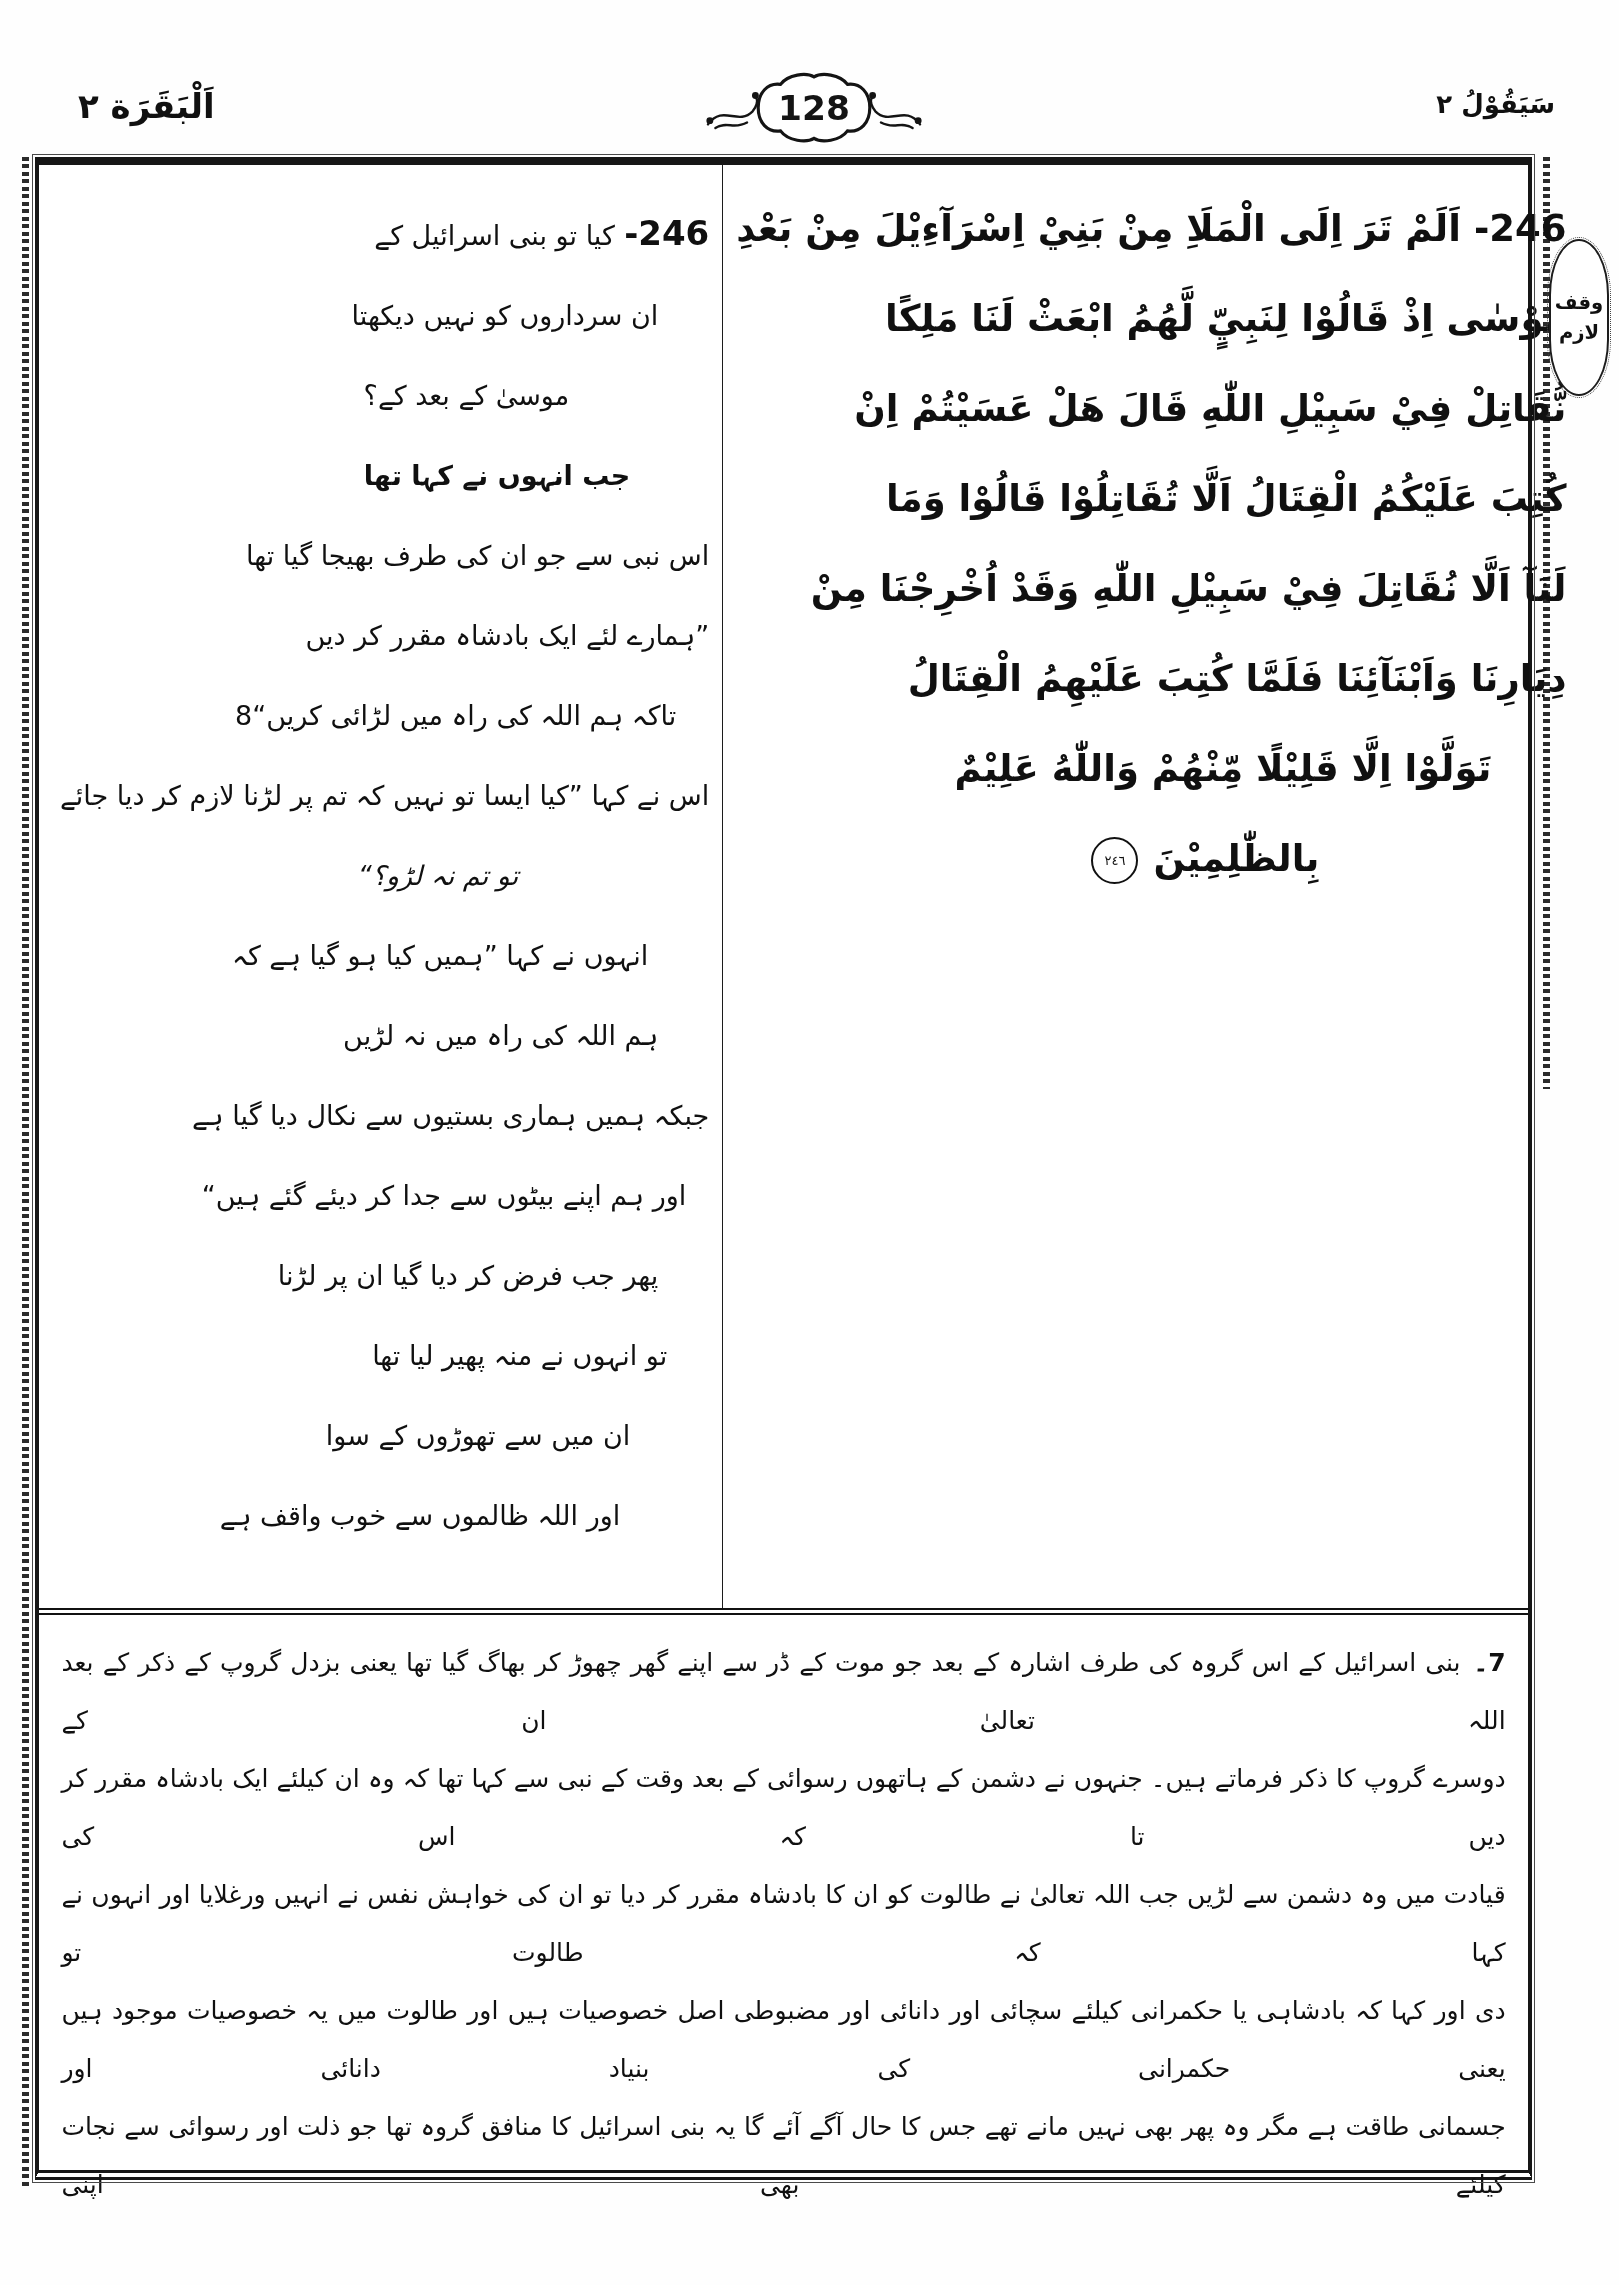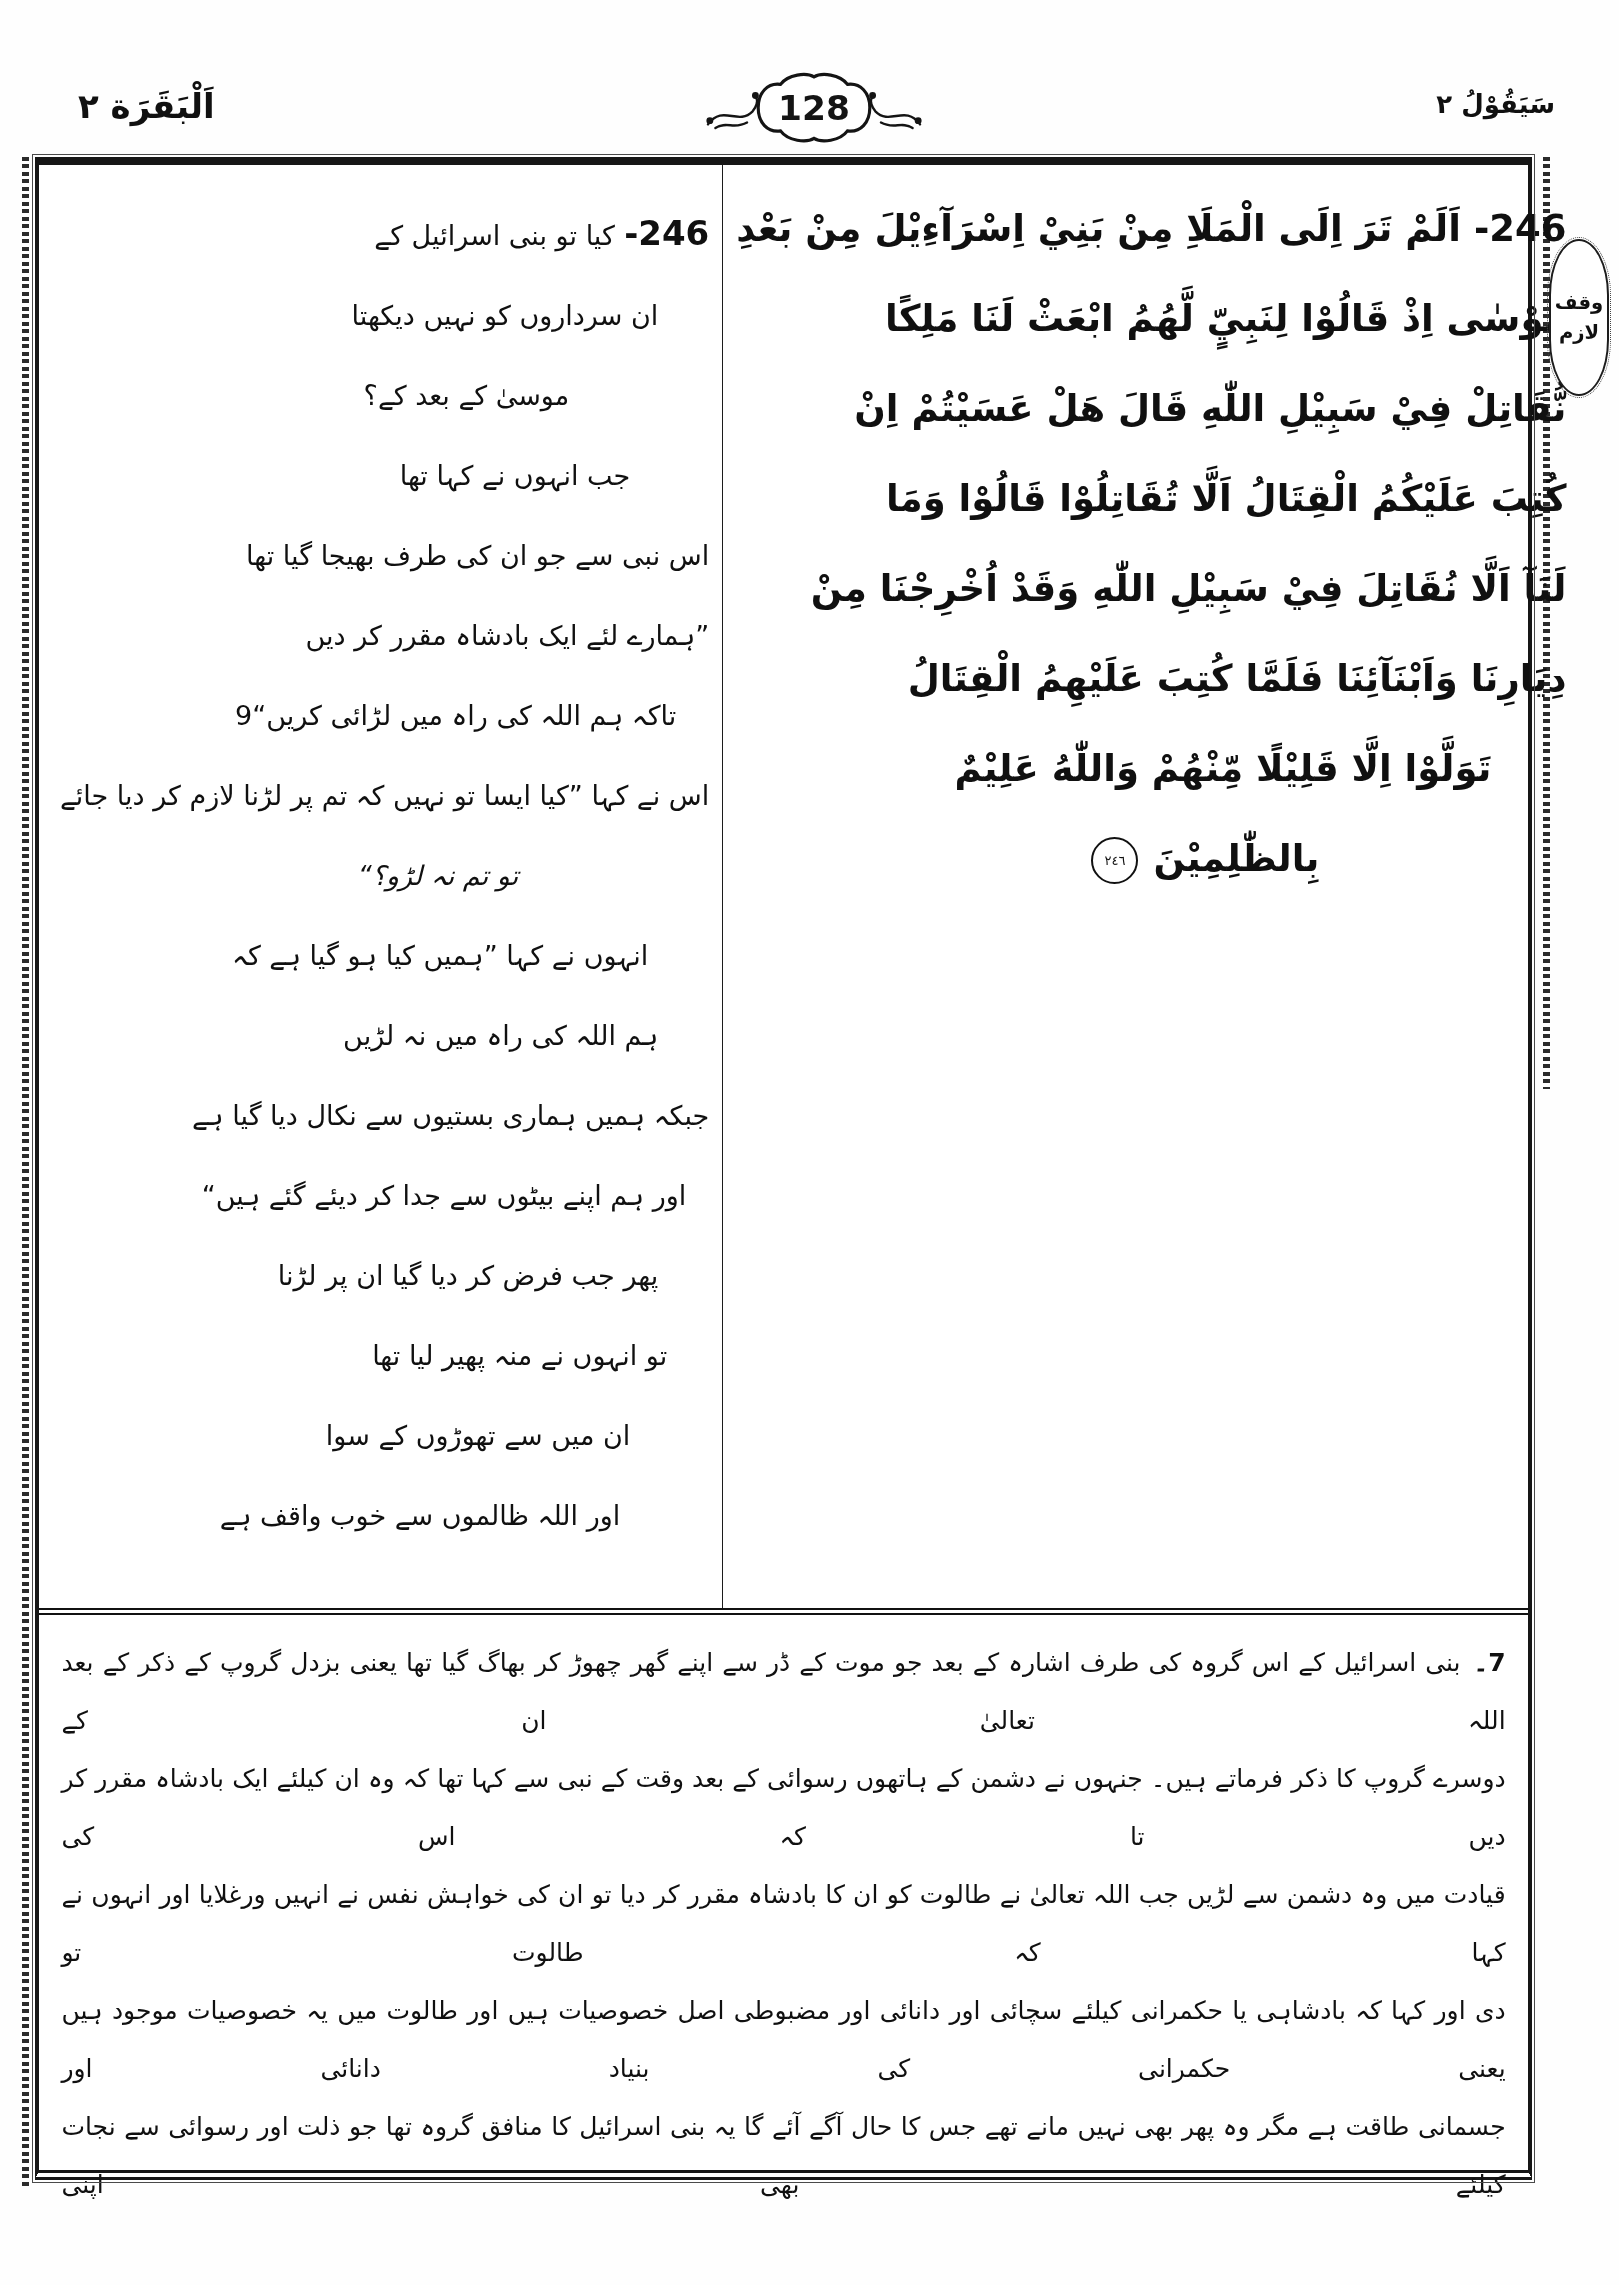--- a/index.html
+++ b/index.html
@@ -34,21 +34,21 @@
 
   
   .urdu-col{width:766px;box-sizing:border-box;padding:28px 13px 0 21px;direction:rtl;}
   .urdu-col p{
     margin:0;line-height:80px;font-size:27px;text-align:right;
     white-space:nowrap;direction:rtl;
   }
   .vnum-u{font-size:34px;font-weight:bold;margin-left:9.3px;}
   .urdu-col p:nth-of-type(2){padding-right:51px;}
   .urdu-col p:nth-of-type(3){padding-right:140px;}
-  .urdu-col p:nth-of-type(4){padding-right:79px;}
+  .urdu-col p:nth-of-type(4){padding-right:79px;font-weight:bold;}
   .urdu-col p:nth-of-type(7){padding-right:33px;}
   .urdu-col p:nth-of-type(9){padding-right:191px;font-style:italic;}
   .urdu-col p:nth-of-type(10){padding-right:61px;}
   .urdu-col p:nth-of-type(11){padding-right:51px;}
   .urdu-col p:nth-of-type(13){padding-right:23px;}
   .urdu-col p:nth-of-type(14){padding-right:51px;}
   .urdu-col p:nth-of-type(15){padding-right:42px;}
   .urdu-col p:nth-of-type(16){padding-right:79px;}
   .urdu-col p:nth-of-type(17){padding-right:89px;}
 
@@ -136,21 +136,21 @@
   <div class="main-box">
     <div class="columns">
 
       <div class="urdu-col" dir="rtl">
         <p><span class="vnum-u">246-</span><span>کیا تو بنی اسرائیل کے</span></p>
         <p>ان سرداروں کو نہیں دیکھتا</p>
         <p>موسیٰ کے بعد کے؟</p>
         <p>جب انہوں نے کہا تھا</p>
         <p>اس نبی سے جو ان کی طرف بھیجا گیا تھا</p>
         <p>”ہمارے لئے ایک بادشاہ مقرر کر دیں</p>
-        <p>تاکہ ہم اللہ کی راہ میں لڑائی کریں“9</p>
+        <p>تاکہ ہم اللہ کی راہ میں لڑائی کریں“8</p>
         <p>اس نے کہا ”کیا ایسا تو نہیں کہ تم پر لڑنا لازم کر دیا جائے</p>
         <p>تو تم نہ لڑو؟“</p>
         <p>انہوں نے کہا ”ہمیں کیا ہو گیا ہے کہ</p>
         <p>ہم اللہ کی راہ میں نہ لڑیں</p>
         <p>جبکہ ہمیں ہماری بستیوں سے نکال دیا گیا ہے</p>
         <p>اور ہم اپنے بیٹوں سے جدا کر دیئے گئے ہیں“</p>
         <p>پھر جب فرض کر دیا گیا ان پر لڑنا</p>
         <p>تو انہوں نے منہ پھیر لیا تھا</p>
         <p>ان میں سے تھوڑوں کے سوا</p>
         <p>اور اللہ ظالموں سے خوب واقف ہے</p>

